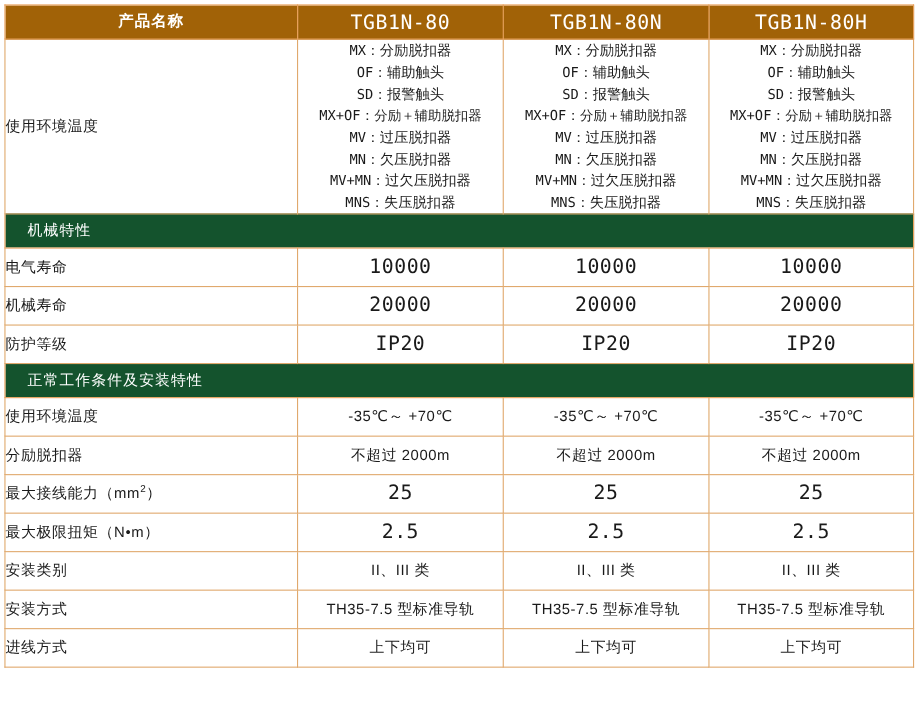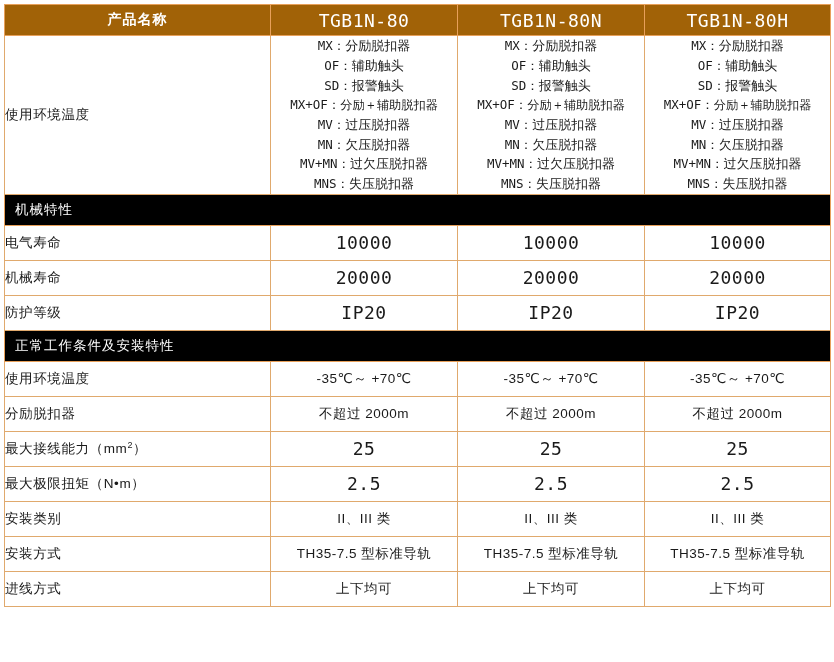--- a/index.html
+++ b/index.html
@@ -50,24 +50,24 @@
   }
   tr.header-row td.model {
     font-family: "DejaVu Sans Mono", "Liberation Mono", monospace;
     font-size: 18px;
     font-weight: normal;
     letter-spacing: 0.5px;
   }
 
   
   tr.section-row td {
-    background: #000000;
+    background: #14532d;
     color: #ffffff;
     text-align: left;
-    padding-left: 10px;
+    padding-left: 20px;
     height: 30px;
     font-size: 13.5px;
     letter-spacing: 1px;
     border: 1px solid #e8a05a;
   }
 
   
   td.label {
     padding-left: 10px;
     font-size: 13.5px;

